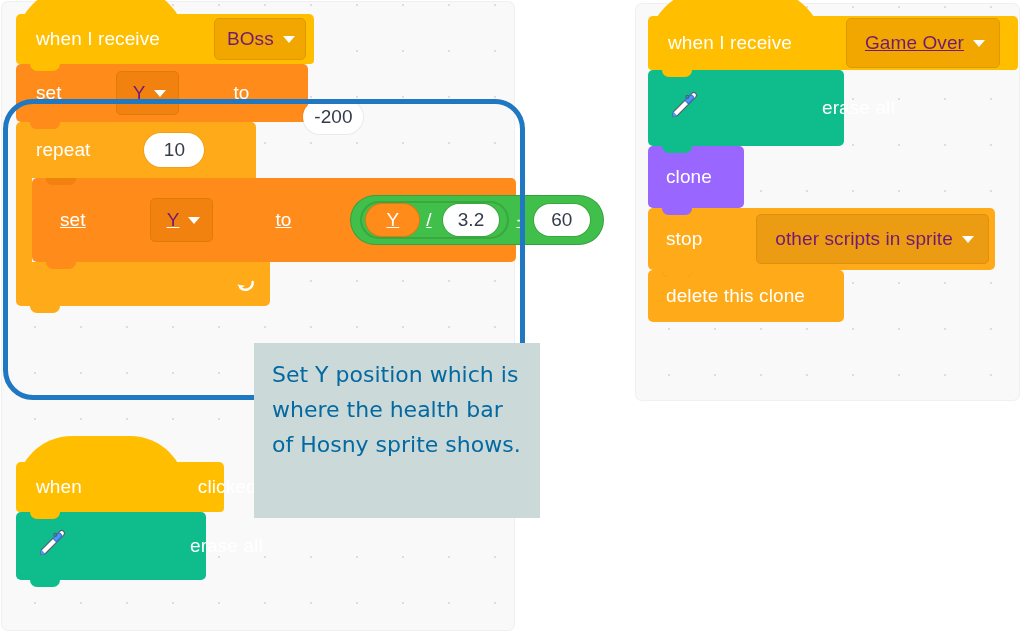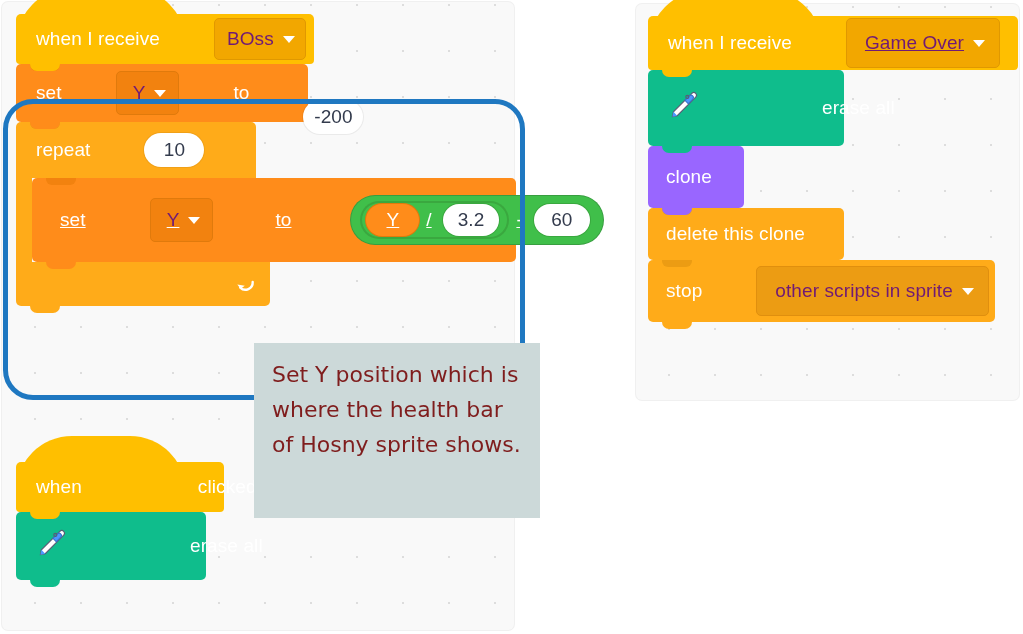--- a/index.html
+++ b/index.html
@@ -72,21 +72,21 @@
   
   .penicon{width:46px;height:46px;flex:none;margin:0 2px 0 6px;}
   .pendiv{width:1px;align-self:stretch;margin:8px 12px 8px 4px;background:rgba(0,0,0,.18);}
 
   .flagicon{width:26px;height:26px;margin:0 8px;}
 
   
   #annot-rect{position:absolute;left:3px;top:99px;width:522px;height:301px;
       border:5px solid #1f78c1;border-radius:30px;box-sizing:border-box;}
   #annot-note{position:absolute;left:254px;top:343px;width:286px;height:175px;
-      background:#ccd9d9;color:#7f1d1d;box-sizing:border-box;padding:14px 16px 0 18px;
+      background:#ccd9d9;color:#0369a1;box-sizing:border-box;padding:14px 16px 0 18px;
       font-family:"DejaVu Sans",sans-serif;font-size:22px;line-height:35px;}
 </style>
 </head>
 <body>
 
 <div class="canvas" id="canvas-left">
   <div class="dotgrid"></div>
 </div>
 
 <div class="stack" style="left:16px;top:14px;">
@@ -219,27 +219,27 @@
     <span class="lbl" style="margin-left:10px;">erase all</span>
     <div class="notch-bot c-pen"></div>
   </div>
 
   <div class="blk c-looks" style="height:62px;width:96px;border-radius:5px;padding-left:12px;">
     <div class="notch-top" style="background:#9966ff;"></div>
     <span class="lbl">clone</span>
     <div class="notch-bot c-looks"></div>
   </div>
 
-  <div class="blk c-control" style="height:52px;width:196px;border-radius:5px;padding-left:12px;">
-    <div class="notch-top" style="background:#ec9c13;"></div>
-    <span class="lbl">delete this clone</span>
-  </div>
-
   <div class="blk c-control" style="height:62px;width:347px;border-radius:5px;padding-left:12px;">
     <div class="notch-top" style="background:#ec9c13;"></div>
     <span class="lbl">stop</span>
     <span class="dd c-control-in" style="height:42px;padding:3px 14px 3px 18px;">
       <span>other scripts in sprite</span>
       <i class="caret"></i>
     </span>
     <div class="notch-bot c-control"></div>
   </div>
+
+  <div class="blk c-control" style="height:52px;width:196px;border-radius:5px;padding-left:12px;">
+    <div class="notch-top" style="background:#ec9c13;"></div>
+    <span class="lbl">delete this clone</span>
+  </div>
 </div>
 
 </body></html>

